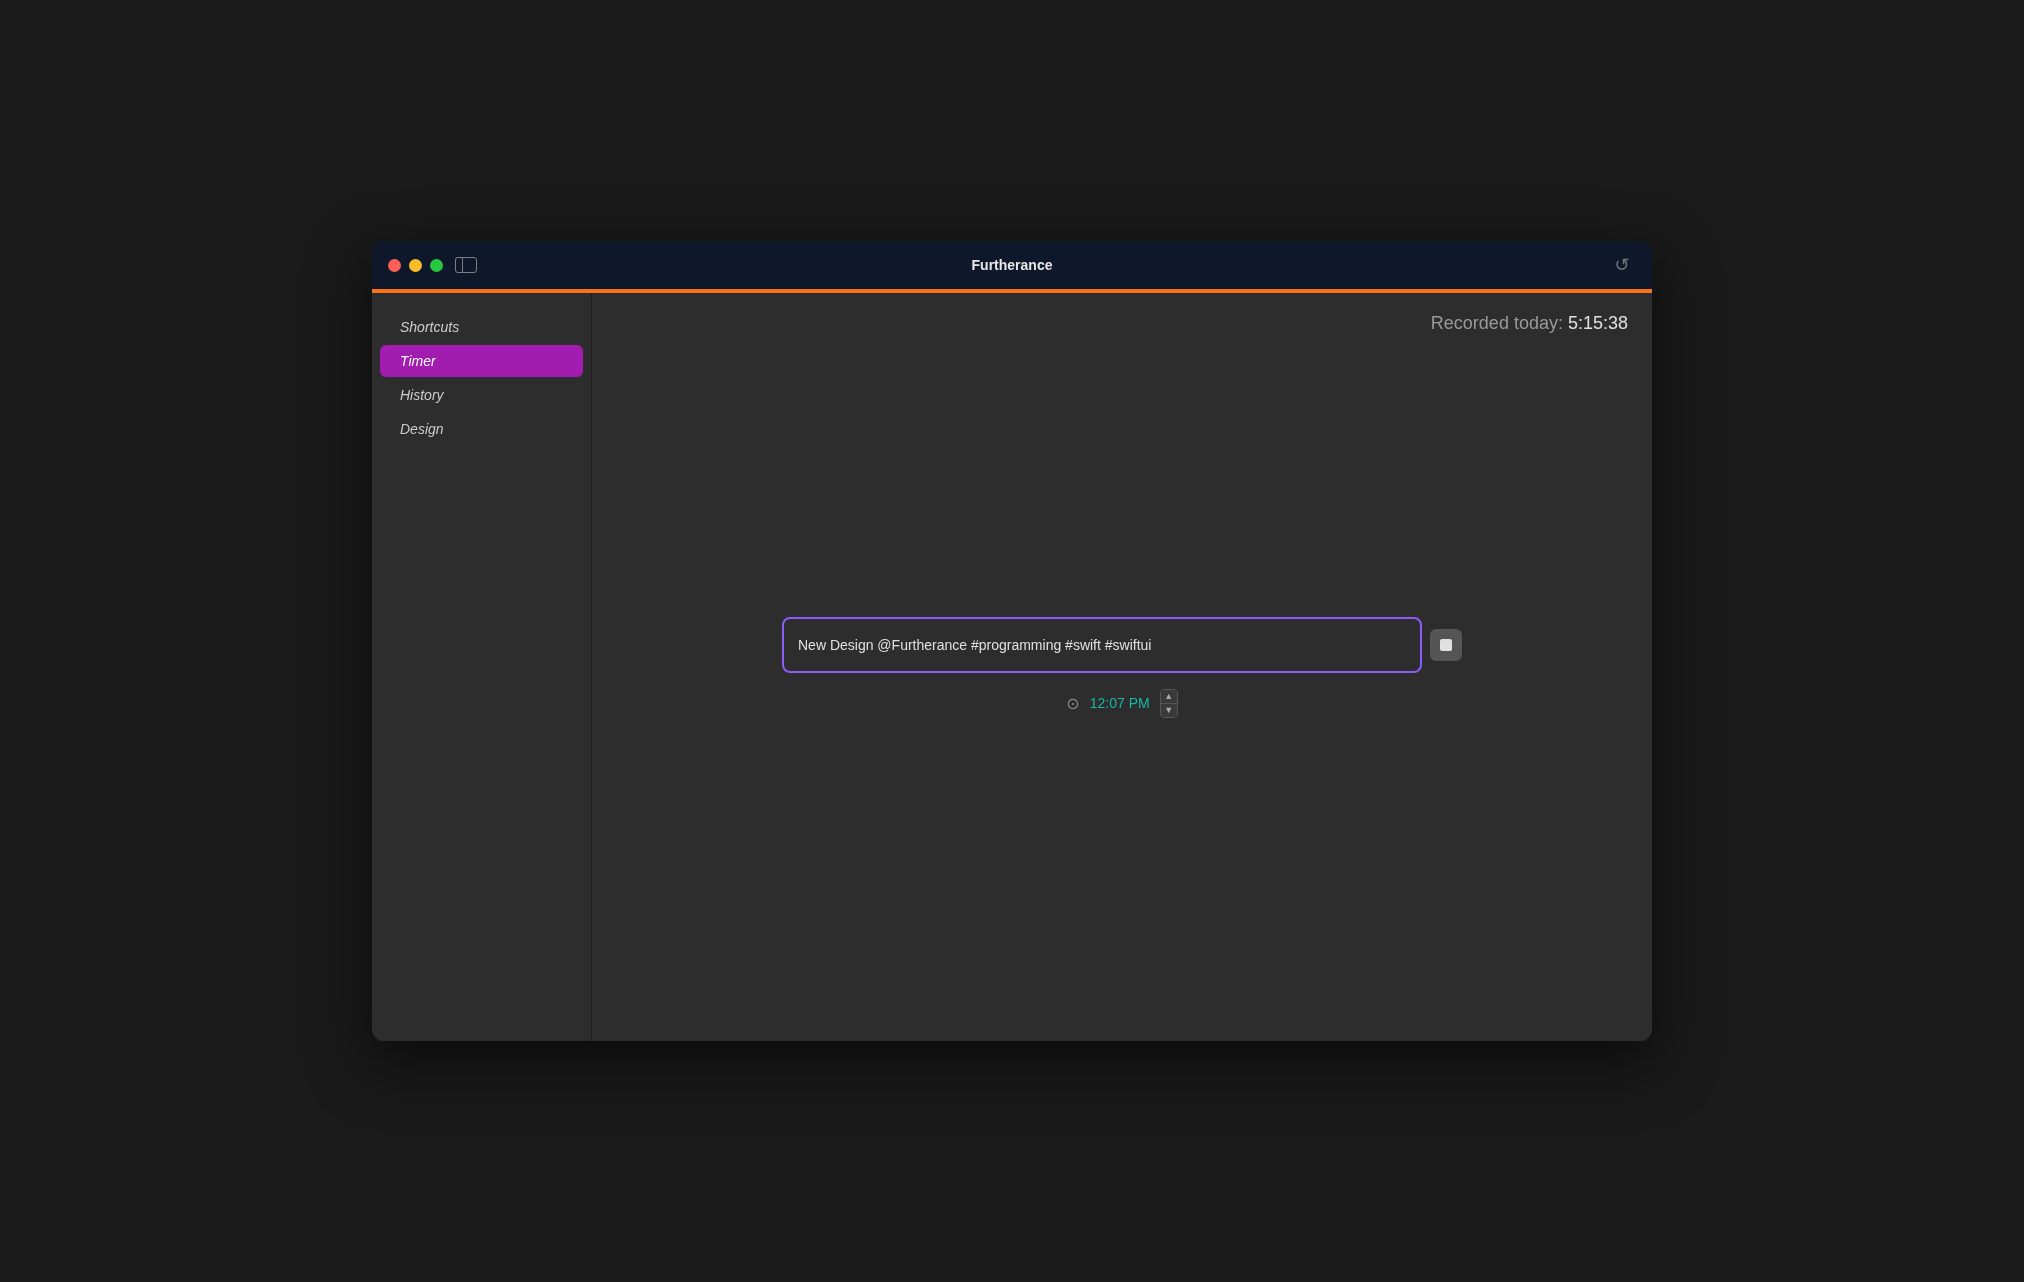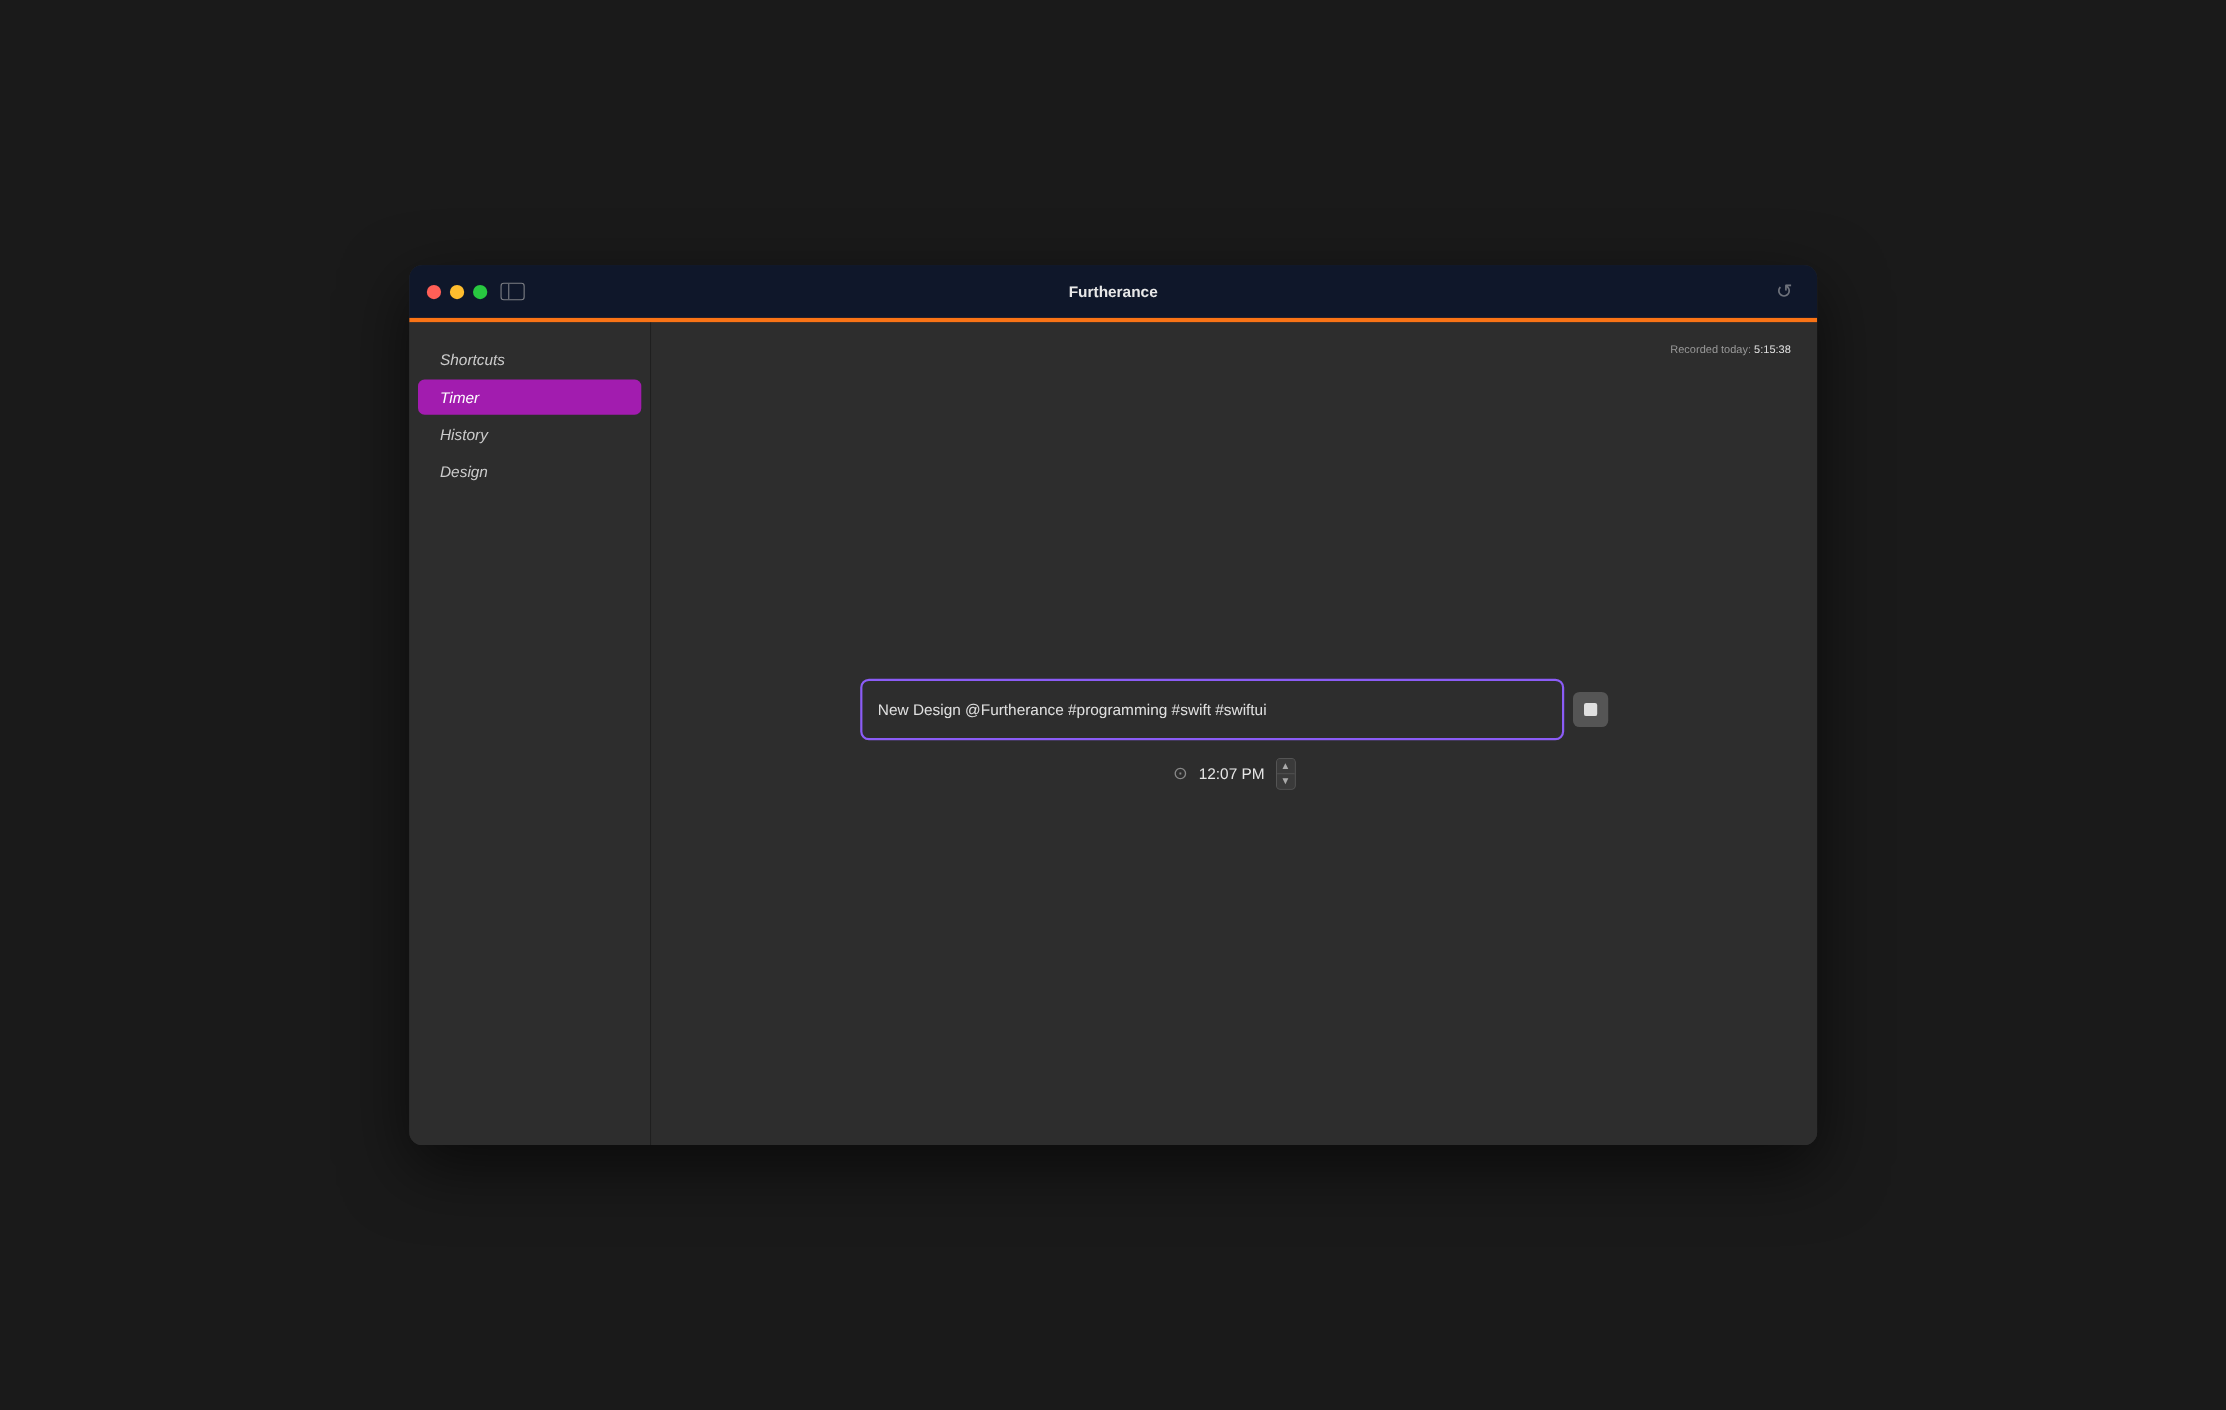--- a/index.html
+++ b/index.html
@@ -160,21 +160,21 @@
       justify-content: center;
       position: relative;
       padding: 20px;
     }
 
     .recorded-today {
       position: absolute;
       top: 20px;
       right: 24px;
       color: #e0e0e0;
-      font-size: 10px;
+      font-size: 18px;
       font-weight: 500;
     }
 
     .recorded-label {
       color: #999;
       font-weight: 400;
     }
 
     .timer-display {
       font-size: 96px;
@@ -234,21 +234,21 @@
       align-items: center;
       gap: 10px;
     }
 
     .clock-icon {
       color: #888;
       font-size: 16px;
     }
 
     .time-value {
-      color: #e5e5e5;
+      color: #14b8a6;
       font-size: 14px;
     }
 
     .stepper {
       display: flex;
       flex-direction: column;
       background: #3a3a3a;
       border: 1px solid #555;
       border-radius: 4px;
       overflow: hidden;

